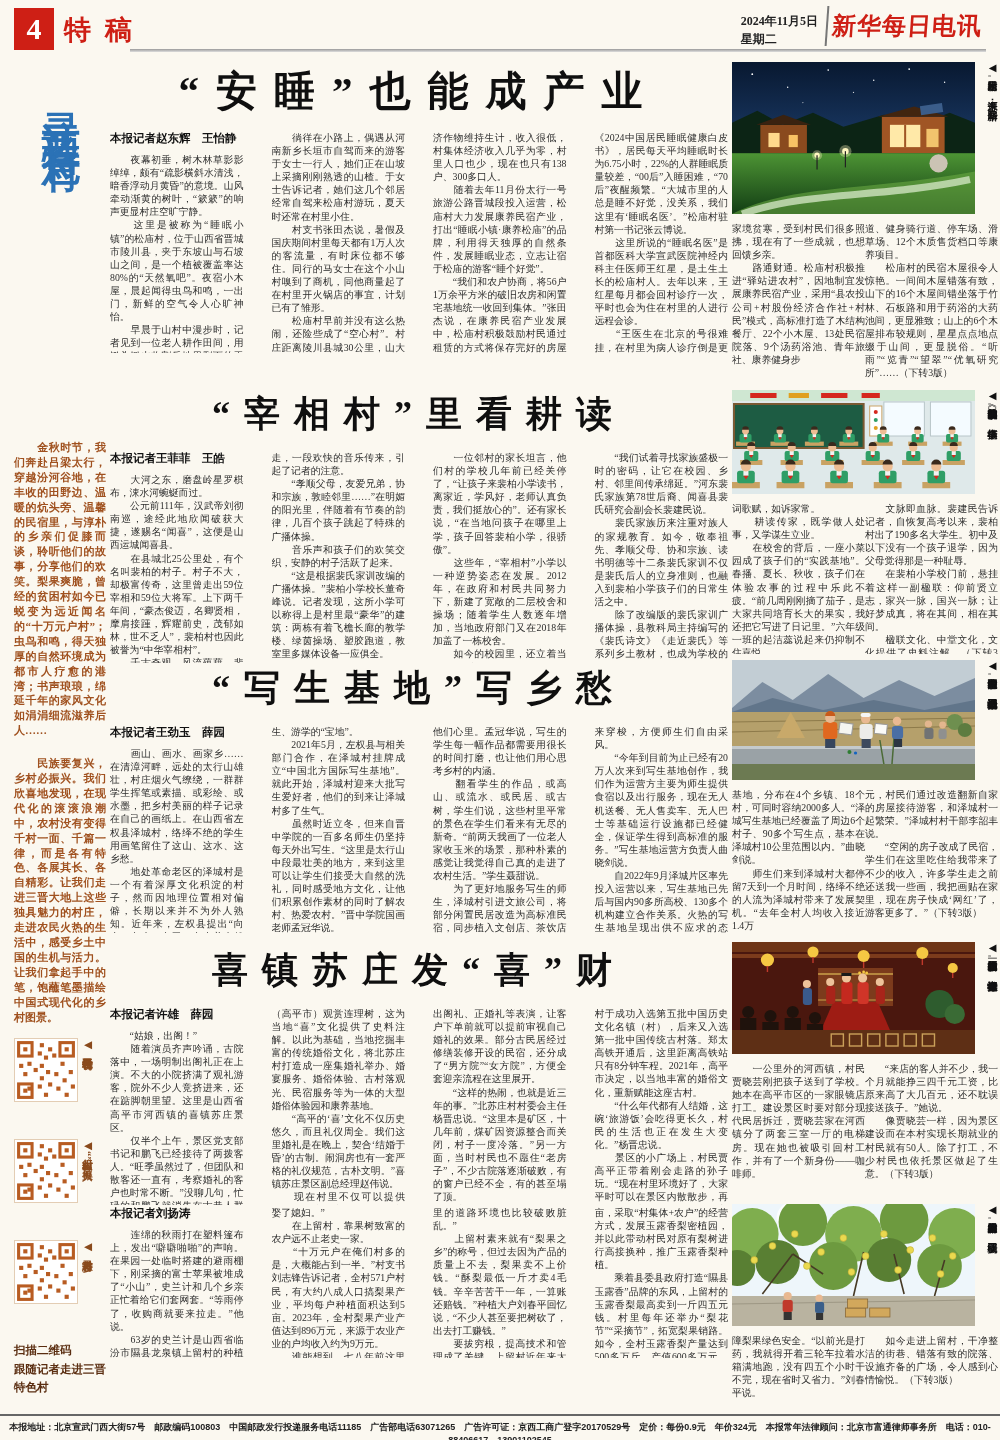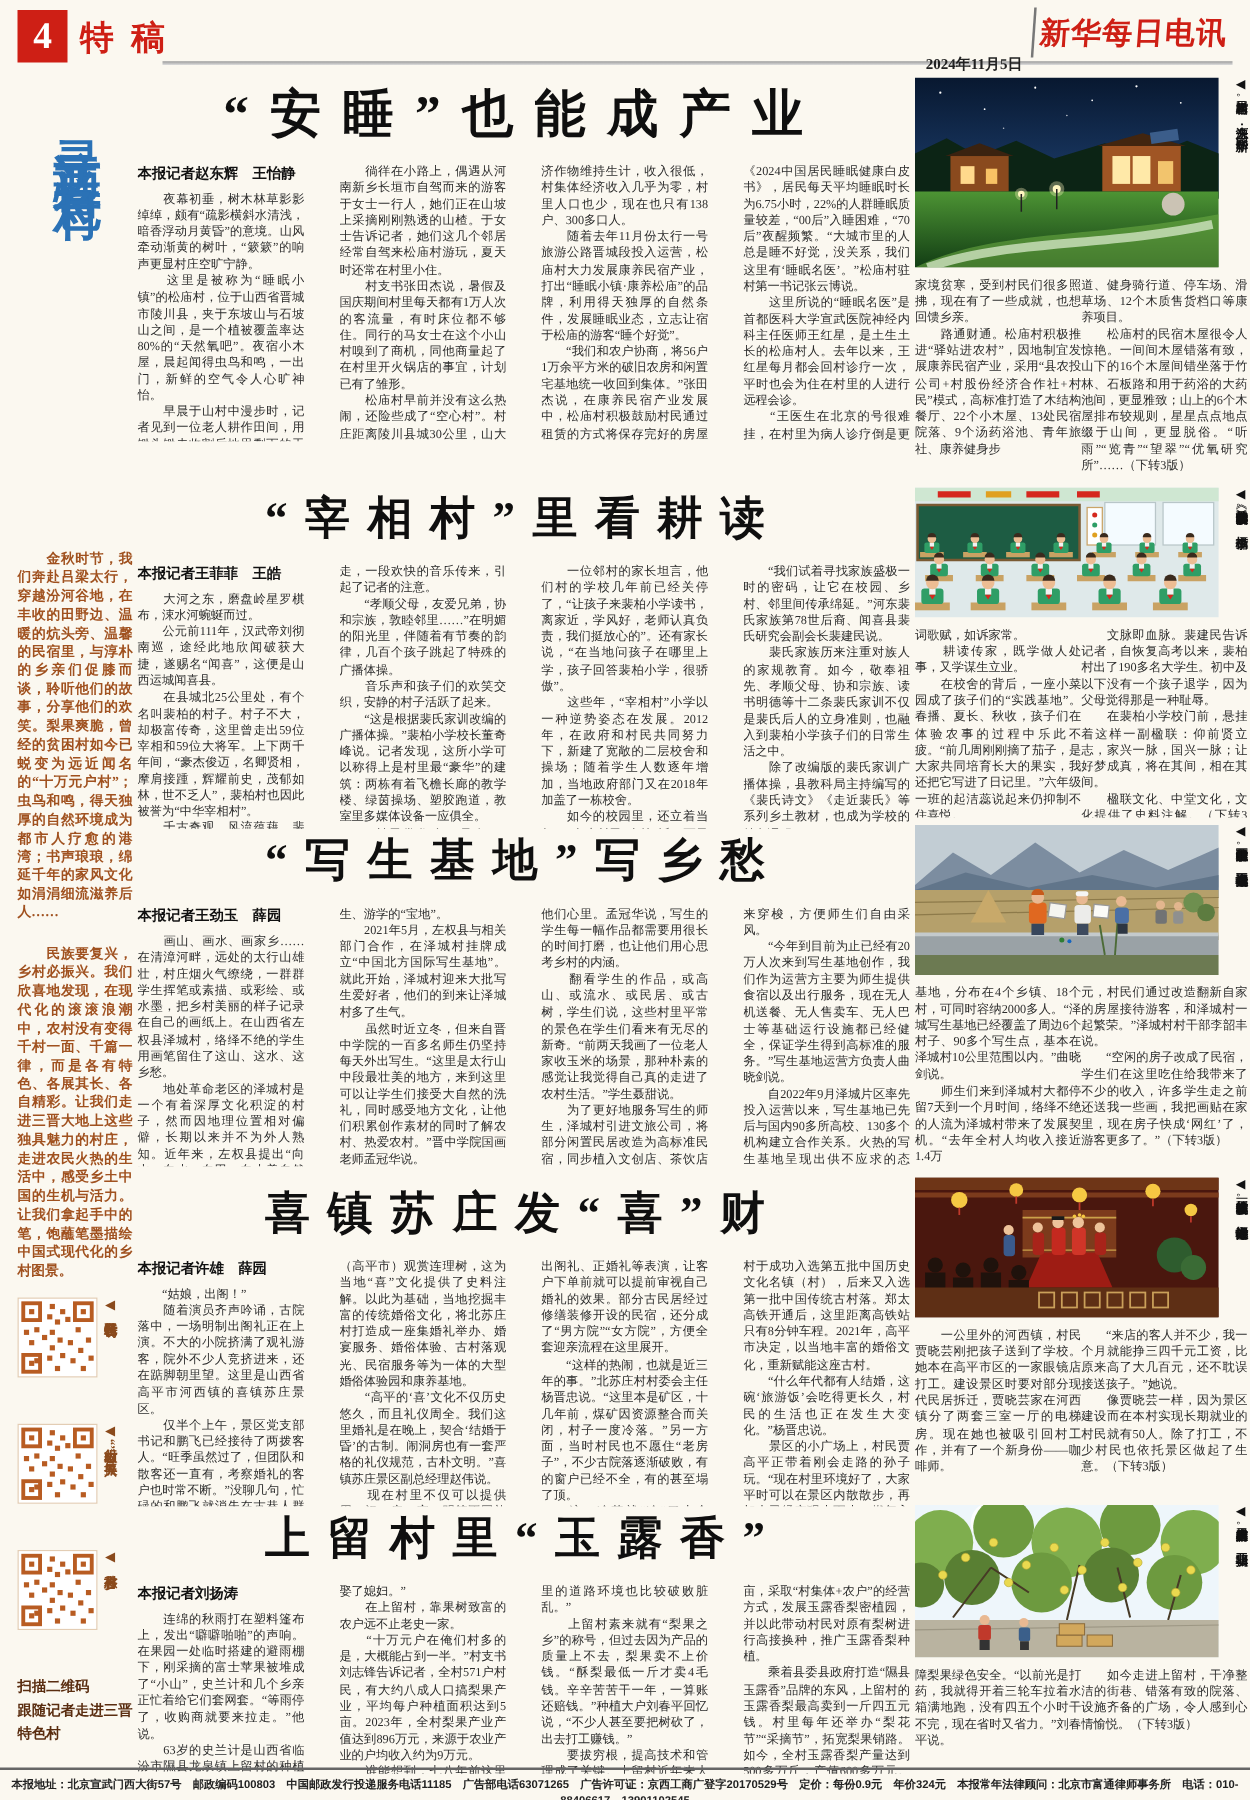--- a/index.html
+++ b/index.html
@@ -4,21 +4,21 @@
 <style>
   html,body{margin:0;padding:0;background:#e8e4da;}
   .page{position:relative;width:1000px;height:1440px;margin:0 auto;background:#fbf8f0;
         font-family:"Liberation Serif","DejaVu Serif",serif;overflow:hidden;color:#222;}
   
   .pagenum{position:absolute;left:14px;top:8px;width:40px;height:42px;background:#ce1f15;
            color:#fff;font-size:30px;font-weight:900;display:flex;align-items:center;justify-content:center;}
   .section{position:absolute;left:64px;top:12px;font-size:27px;font-weight:900;color:#ce1f15;letter-spacing:14px;}
   .hrule{position:absolute;left:130px;right:14px;top:49px;height:3px;
          background:linear-gradient(#9a9a9a,#ddd);}
-  .dateblock{position:absolute;right:182px;top:12px;text-align:right;font-size:12px;font-weight:700;line-height:1.5;color:#222;margin-top:30px;}
+  .dateblock{position:absolute;right:182px;top:12px;font-size:12px;font-weight:700;line-height:1.5;color:#222;}
   .masthead{position:absolute;right:14px;top:6px;width:158px;height:40px;border-left:2px solid #777;
             display:flex;align-items:center;justify-content:center;color:#ce1f15;font-weight:900;
             font-size:24px;letter-spacing:1px;transform:skewX(-4deg);}
   
   .sidebar{position:absolute;left:14px;top:68px;width:92px;}
   .vtitle{writing-mode:vertical-rl;font-size:38px;font-weight:900;color:#2b72b6;letter-spacing:7px;
           height:340px;margin:14px auto 0;line-height:1.1;}
   .intro{margin-top:18px;font-size:11px;line-height:14.9px;text-align:justify;color:#a0511f;
          font-weight:700;white-space:pre-line;}
   .qrlist{margin-top:14px;}
@@ -488,21 +488,20 @@
       </div>
     </div>
     <div class="scols" style="height:140px">
       <div class="scol">　　一公里外的河西镇，村民贾晓芸刚把孩子送到了学校。她本在高平市区的一家眼镜店打工。建设景区时要对部分现代民居拆迁，贾晓芸家在河西镇分了两套三室一厅的电梯房。现在她也被吸引回村工作，并有了一个新身份——咖啡师。</div>
       <div class="scol">　　“来店的客人并不少，我一个月就能挣三四千元工资，比原来高了大几百元，还不耽误接送孩子。”她说。
 　　像贾晓芸一样，因为景区建设而在本村实现长期就业的村民就有50人。除了打工，不少村民也依托景区做起了生意。（下转3版）</div>
     </div>
   </div>
 
   <div class="art" style="left:110px;top:1206px;width:618px">
-    <h1 class="headline hl-b">上留村里“玉露香”</h1>
     <div class="cols" style="height:152px">
       <div class="col">
         <div class="byline">本报记者刘扬涛</div>
         <div class="coltext">　　连绵的秋雨打在塑料篷布上，发出“噼噼啪啪”的声响。在果园一处临时搭建的避雨棚下，刚采摘的富士苹果被堆成了“小山”，史兰计和几个乡亲正忙着给它们套网套。“等雨停了，收购商就要来拉走。”他说。
 　　63岁的史兰计是山西省临汾市隰县龙泉镇上留村的种植大户，管理着60亩果园，栽种有苹果树、梨树、杏树等，靠着这些果树，老史一年能收入20多万元。他笑着说：“这些树是我家的功臣，靠它们我供两个孩子上了大学，给三个儿子都</div>
       </div>
       <div class="col">
           <div class="coltext">娶了媳妇。”
 　　在上留村，靠果树致富的农户远不止老史一家。
 　　“十万元户在俺们村多的是，大概能占到一半。”村支书刘志锋告诉记者，全村571户村民，有大约八成人口搞梨果产业，平均每户种植面积达到5亩。2023年，全村梨果产业产值达到896万元，来源于农业产业的户均收入约为9万元。

